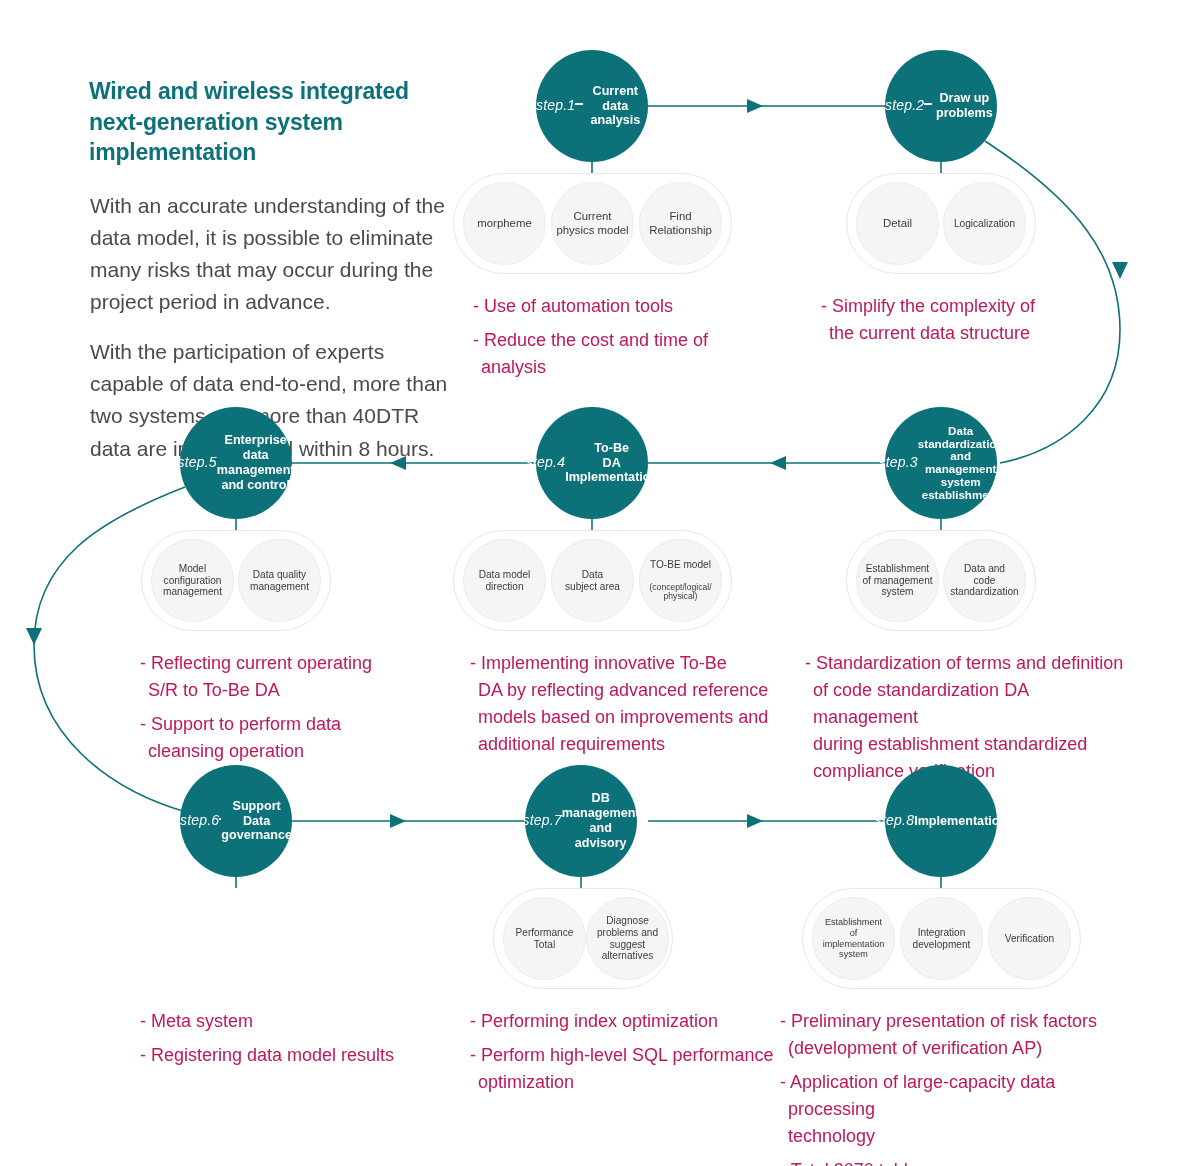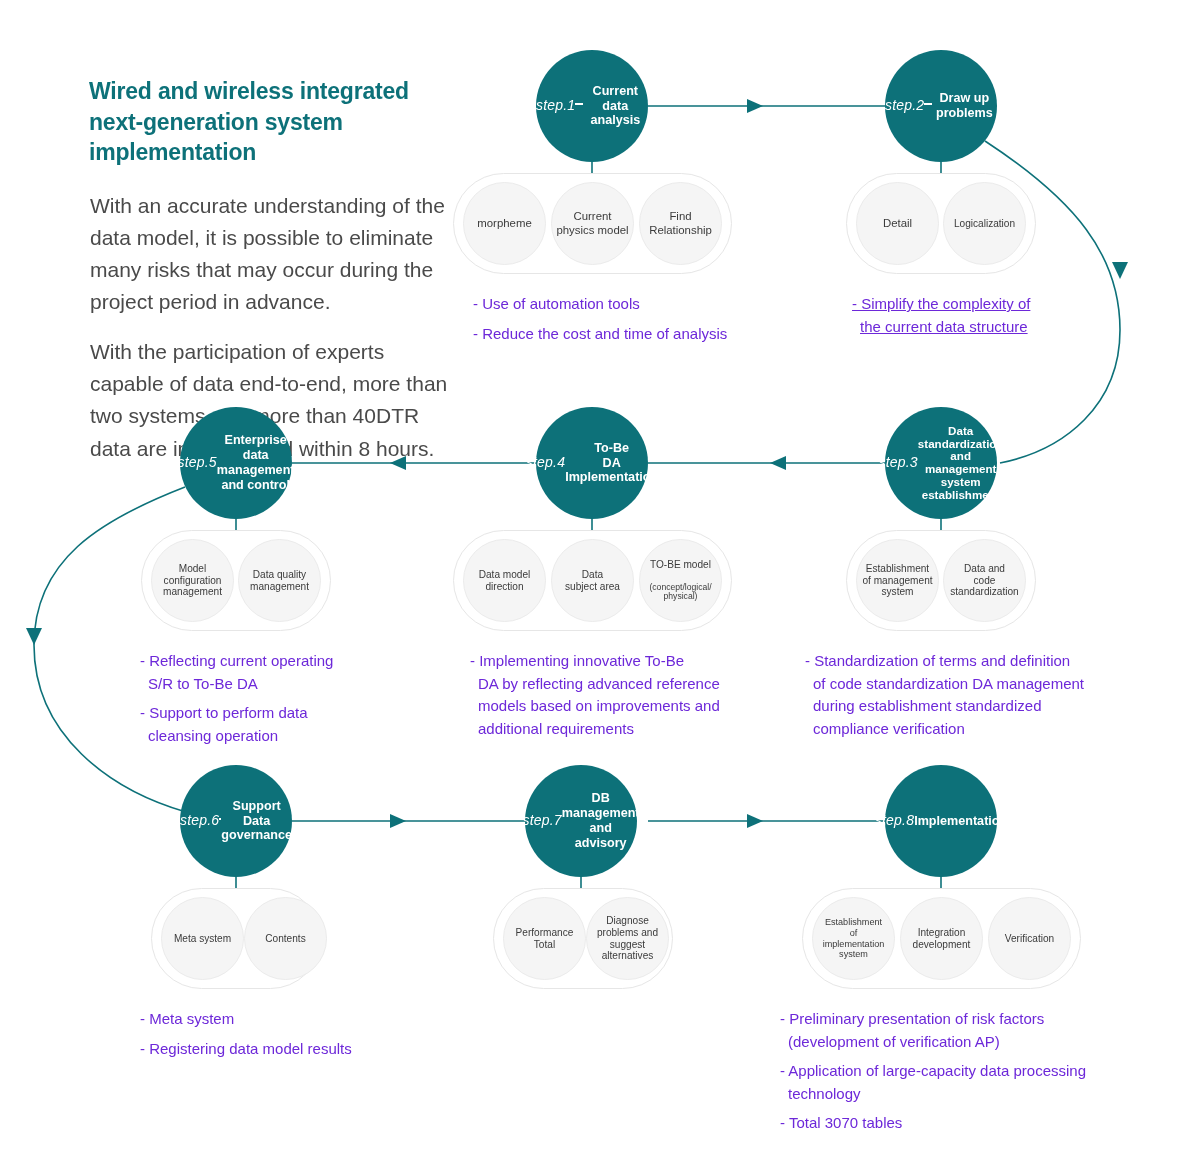--- a/index.html
+++ b/index.html
@@ -148,22 +148,22 @@
   .sub-circle .sc-main { display: block; }
   .sub-circle .sc-sub {
     display: block;
     font-size: 8.6px;
     line-height: 1.14;
   }
 
   
   .notes {
     position: absolute;
-    color: #6d28d9;
-    font-size: 15px;
+    color: #be185d;
+    font-size: 18px;
     line-height: 1.5;
   }
   .note-item {
     display: block;
     white-space: pre-line;
     margin-bottom: 7px;
     text-indent: -8px;
     padding-left: 8px;
   }
   .note-item:last-child { margin-bottom: 0; }
@@ -248,21 +248,21 @@
       <span class="step-kicker">step.2</span>
       <span class="step-rule"></span>
       <span class="step-title">Draw up
 problems</span>
     </div>
   </div>
   <div class="sub-pill" style="left:846px; top:173px; width:190px;">
     <span class="sub-circle">Detail</span>
     <span class="sub-circle small">Logicalization</span>
   </div>
-  <div class="notes" style="left:852px; top:293px; width:290px;text-decoration:underline;">
+  <div class="notes" style="left:821px; top:293px; width:290px;">
     <span class="note-item">- Simplify the complexity of
    the current data structure</span>
   </div>
 
   <div class="step-node" style="left:941px; top:463px;">
     <div class="step-circle">
       <span class="step-kicker">step.3</span>
       <span class="step-rule"></span>
       <span class="step-title tight">Data standardization
 and management
@@ -338,44 +338,45 @@
   </div>
 
   <div class="step-node" style="left:236px; top:821px;">
     <div class="step-circle">
       <span class="step-kicker">step.6</span>
       <span class="step-rule"></span>
       <span class="step-title">Support
 Data governance</span>
     </div>
   </div>
-  <div class="sub-pill" style="left:151px; top:888px; width:170px;">
-    <span class="sub-circle small">Meta system</span>
-    <span class="sub-circle small">Contents</span>
-  </div>
   <div class="notes" style="left:140px; top:1008px; width:290px;">
     <span class="note-item">- Meta system</span>
     <span class="note-item">- Registering data model results</span>
   </div>
 
   <div class="step-node" style="left:581px; top:821px;">
     <div class="step-circle">
       <span class="step-kicker">step.7</span>
       <span class="step-rule"></span>
       <span class="step-title">DB management
 and advisory</span>
     </div>
   </div>
   <div class="sub-pill" style="left:493px; top:888px; width:180px;">
     <span class="sub-circle small">Performance
 Total</span>
     <span class="sub-circle small">Diagnose
 problems and
 suggest
 alternatives</span>
+  </div>
+  <div class="notes" style="left:470px; top:1008px; width:310px;">
+    <span class="note-item">- Performing index optimization</span>
+    <span class="note-item">- Perform high-level SQL performance
+   optimization</span>
   </div>
 
   <div class="step-node" style="left:941px; top:821px;">
     <div class="step-circle">
       <span class="step-kicker">step.8</span>
       <span class="step-rule"></span>
       <span class="step-title">Implementation</span>
     </div>
   </div>
   <div class="sub-pill" style="left:802px; top:888px; width:279px;">

